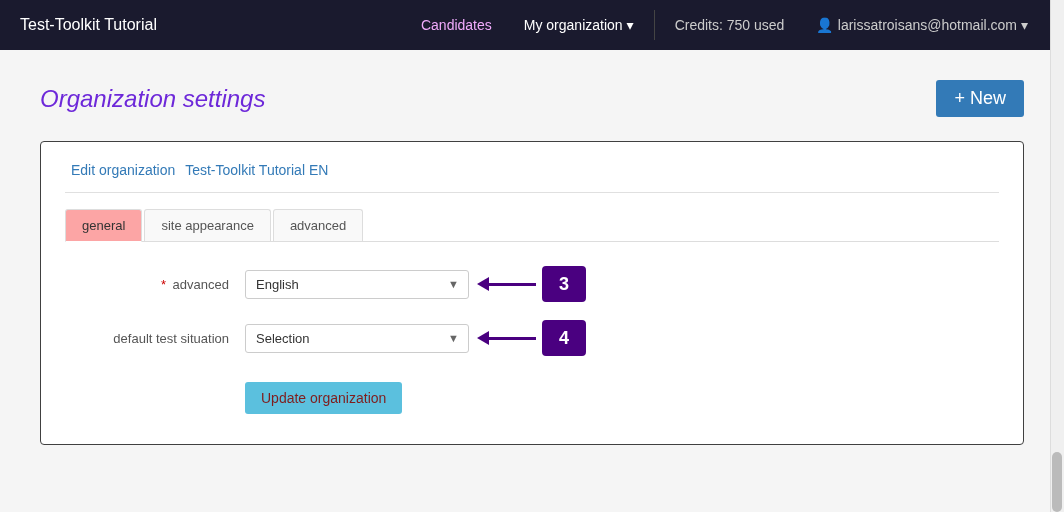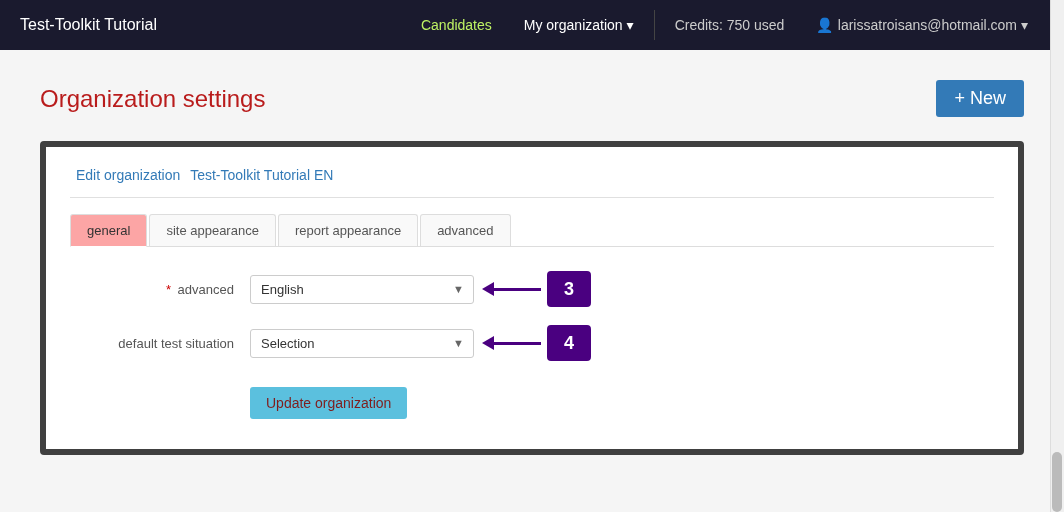--- a/index.html
+++ b/index.html
@@ -19,21 +19,21 @@
       font-weight: normal;
       color: #fff;
       margin-right: auto;
     }
     .navbar-links {
       display: flex;
       align-items: center;
       gap: 0;
     }
     .navbar-link {
-      color: #bef264;
+      color: #f0abfc;
       padding: 0 16px;
       cursor: pointer;
       font-size: 14px;
       display: flex;
       align-items: center;
       gap: 4px;
       height: 50px;
       line-height: 50px;
     }
     .navbar-link.active { color: #fff; }
@@ -65,39 +65,40 @@
 
     .page-header {
       display: flex;
       align-items: center;
       justify-content: space-between;
       margin-bottom: 24px;
     }
     .page-title {
       font-size: 24px;
       font-weight: normal;
-      color: #b91c1c;
+      color: #6d28d9;
+      font-style: italic;
     }
     .btn-new {
       background: #337ab7;
       color: #fff;
       border: none;
       padding: 8px 18px;
       font-size: 18px;
       cursor: pointer;
       border-radius: 3px;
       display: flex;
       align-items: center;
       gap: 6px;
     }
 
     
     .card {
       background: #fff;
-      border: 6px solid #404040;
+      border: 1px solid #404040;
       border-radius: 4px;
       padding: 20px 24px 30px;
     }
 
     .edit-org-header {
       font-size: 14px;
       color: #555;
       margin-bottom: 16px;
       padding-bottom: 14px;
       border-bottom: 1px solid #e0e0e0;
@@ -290,23 +291,20 @@
 
     
     <div class="tabs">
       <div class="tab active">
         <span>general</span>
       </div>
       <div class="tab">
         <span>site appearance</span>
       </div>
       <div class="tab">
-        <span>report appearance</span>
-      </div>
-      <div class="tab">
         <span>advanced</span>
       </div>
     </div>
 
     
 
     <div class="form-row">
       <div class="form-label">
         <span class="required-star">*</span>
         <span>advanced</span>

